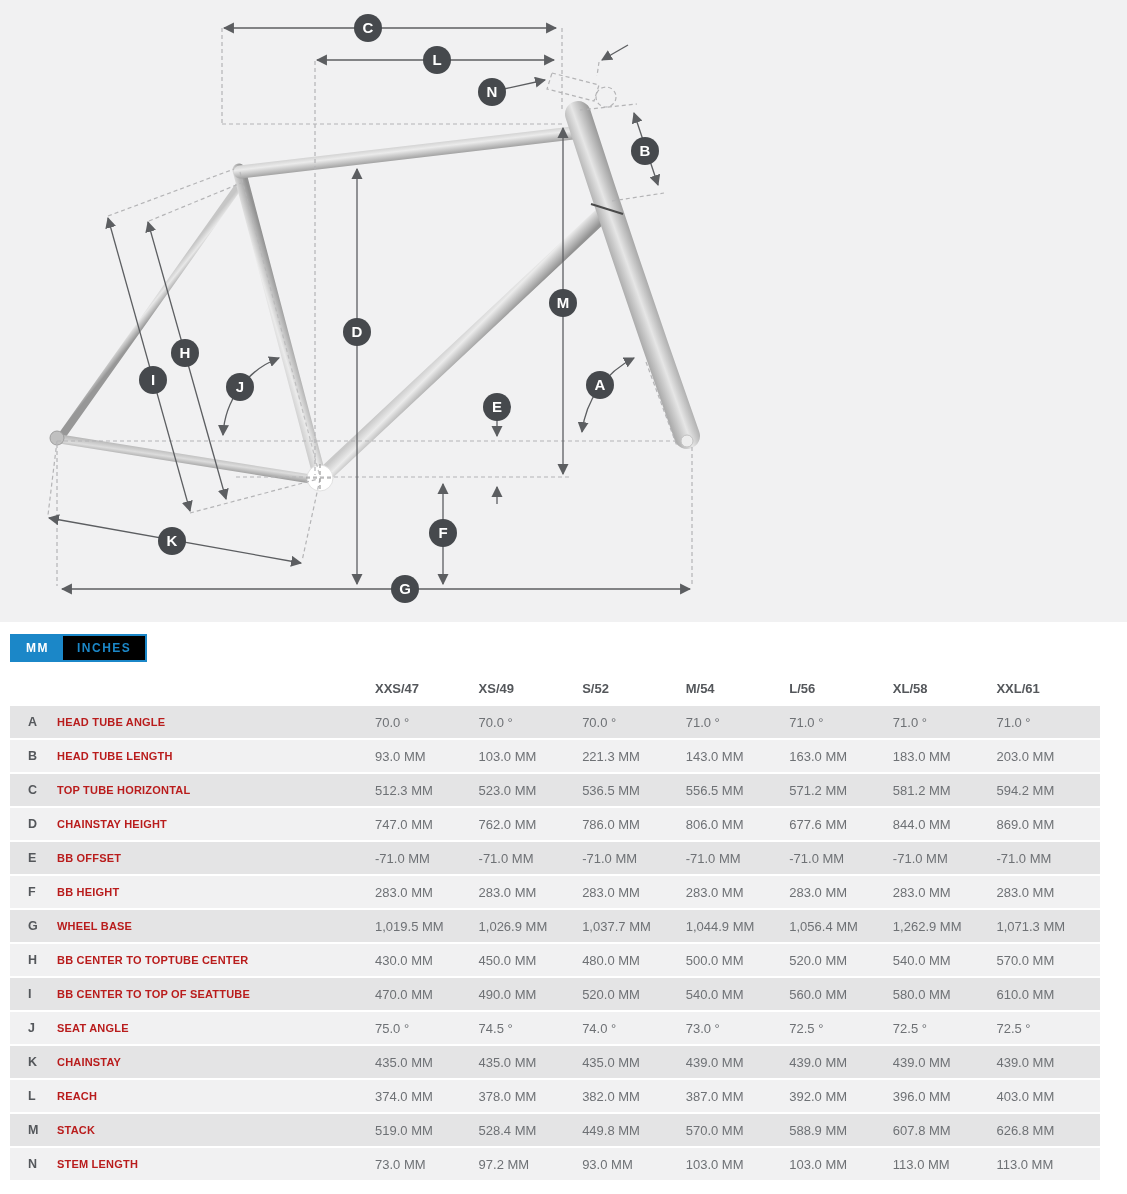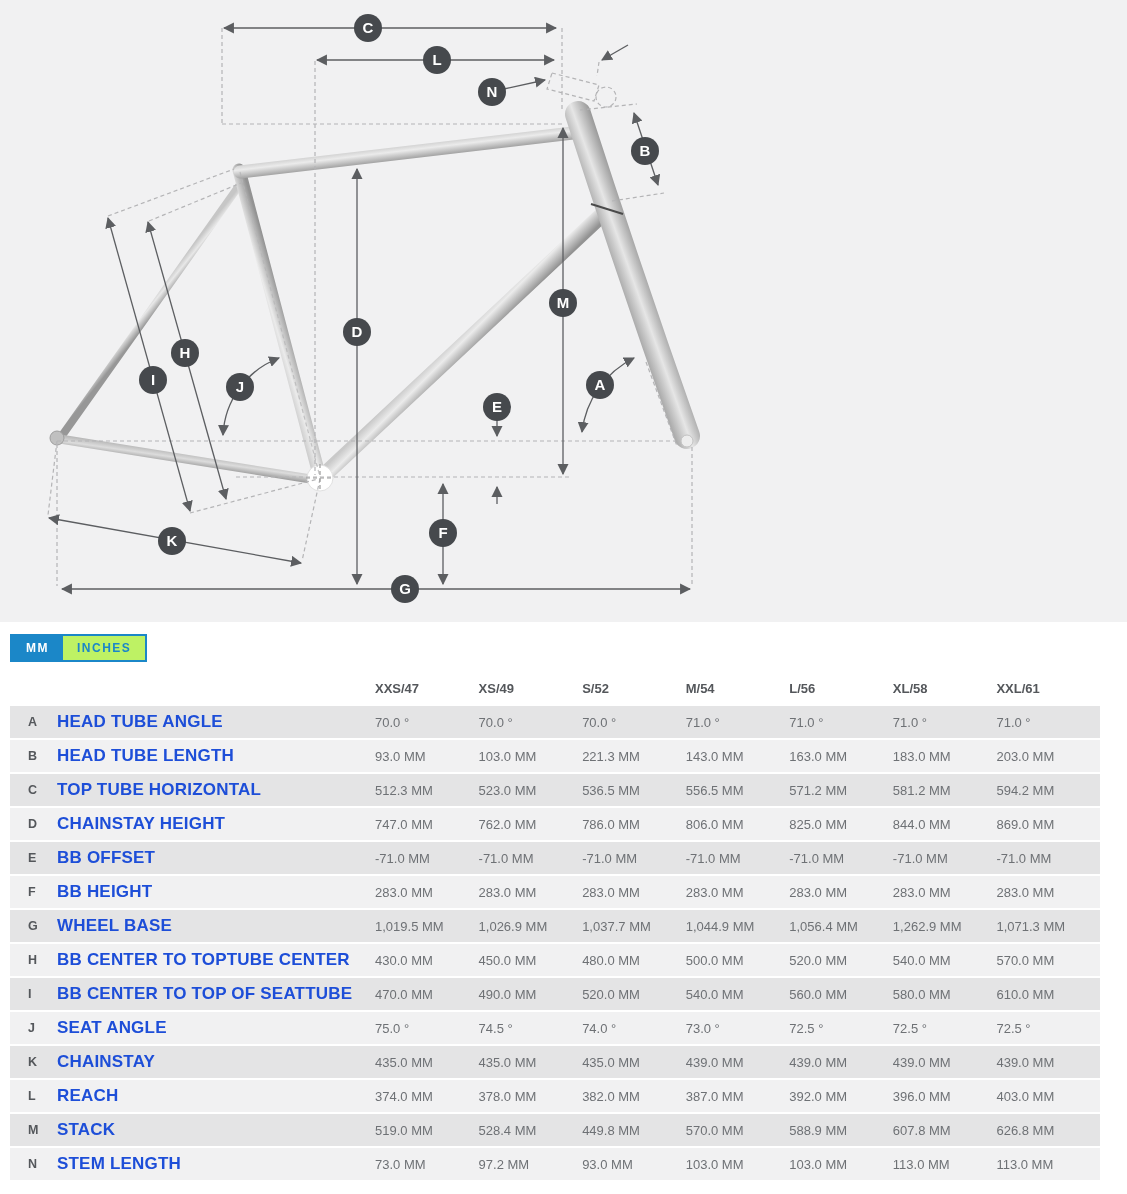--- a/index.html
+++ b/index.html
@@ -7,32 +7,32 @@
   .page { width:1127px; }
 
   
   .diagram { width:1127px; height:622px; background:#f1f1f2; }
   .diagram svg { display:block; }
 
   
   .unit-toggle { display:inline-flex; margin:12px 0 0 10px; border:2px solid #1b87c8; background:#ffffff; }
   .unit-toggle .seg { font-size:12px; font-weight:bold; letter-spacing:1.5px; padding:6px 14px; cursor:pointer; line-height:1; }
   .unit-toggle .seg.active { background:#1b87c8; color:#ffffff; }
-  .unit-toggle .seg.inactive { background:#bef264; color:#1b87c8; }
+  .unit-toggle .seg.inactive { background:#000000; color:#1b87c8; }
 
   
   .geo-table { margin:0 27px 14px 10px; }
   .geo-grid { display:grid; grid-template-columns:47px 318px repeat(7, 1fr); align-items:center; }
   .geo-header { height:44px; align-items:end; padding-bottom:10px; }
   .geo-header .col-h { font-size:13px; font-weight:bold; color:#54575b; }
   .geo-row { height:32px; margin-bottom:2px; }
   .geo-row.odd  { background:#e4e4e5; }
   .geo-row.even { background:#f1f1f2; }
   .cell-letter { padding-left:18px; font-size:12.5px; font-weight:bold; color:#54575b; }
-  .cell-name   { font-size:17px; font-weight:bold; color:#1d4ed8; letter-spacing:.2px; }
+  .cell-name   { font-size:11px; font-weight:bold; color:#b91c1c; letter-spacing:.2px; }
   .cell-value  { font-size:13px; color:#6e7175; }
 </style>
 </head>
 <body>
 
 <div class="page">
 
   
   <div class="diagram">
     <svg width="1127" height="622" viewBox="0 0 1127 622" xmlns="http://www.w3.org/2000/svg">
@@ -243,21 +243,21 @@
           <div class="cell-value">581.2 MM</div>
           <div class="cell-value">594.2 MM</div>
         </div>
         <div class="geo-grid geo-row even">
           <div class="cell-letter">D</div>
           <div class="cell-name">CHAINSTAY HEIGHT</div>
           <div class="cell-value">747.0 MM</div>
           <div class="cell-value">762.0 MM</div>
           <div class="cell-value">786.0 MM</div>
           <div class="cell-value">806.0 MM</div>
-          <div class="cell-value">825.0 MM</div>
+          <div class="cell-value">677.6 MM</div>
           <div class="cell-value">844.0 MM</div>
           <div class="cell-value">869.0 MM</div>
         </div>
         <div class="geo-grid geo-row odd">
           <div class="cell-letter">E</div>
           <div class="cell-name">BB OFFSET</div>
           <div class="cell-value">-71.0 MM</div>
           <div class="cell-value">-71.0 MM</div>
           <div class="cell-value">-71.0 MM</div>
           <div class="cell-value">-71.0 MM</div>

